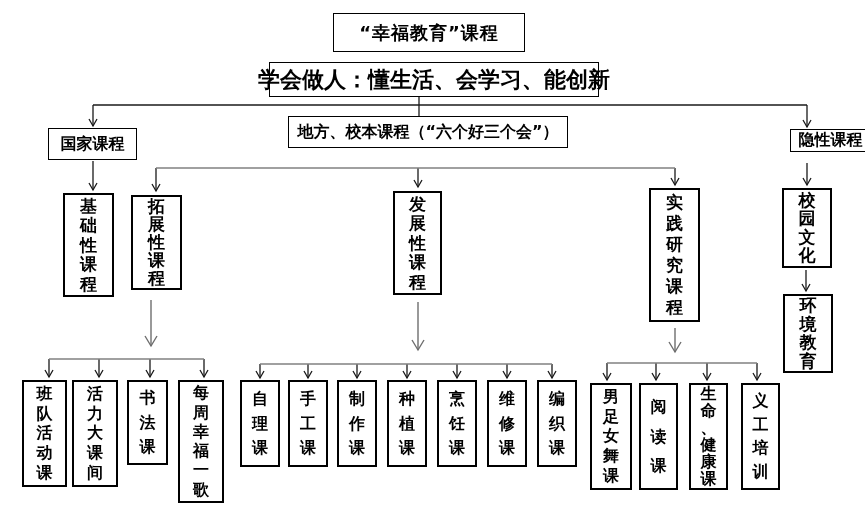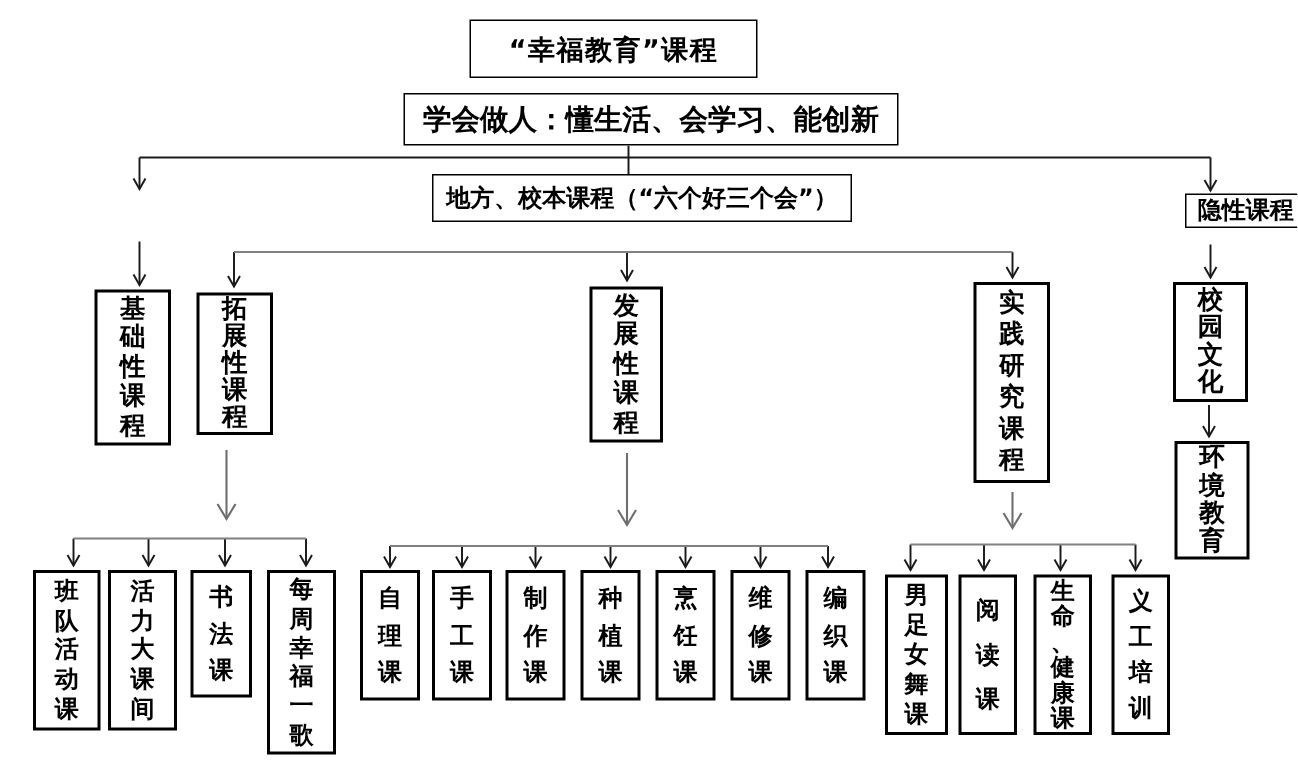--- a/index.html
+++ b/index.html
@@ -12,21 +12,21 @@
     font-weight:bold;white-space:nowrap;z-index:2;
   }
   .vbox{
     position:absolute;box-sizing:border-box;background:#ffffff;
     border:2px solid #000000;display:flex;flex-direction:column;
     align-items:center;justify-content:space-evenly;
     font-weight:bold;z-index:2;
   }
   .vbox span{display:block;line-height:1;}
   .fs18{font-size:18px;letter-spacing:1px;}
-  .fs17{font-size:19px;}
+  .fs17{font-size:22px;}
   .fs16{font-size:16px;}
   .vfs17{font-size:17px;}
   .vfs16{font-size:16px;}
   svg{display:block;}
 </style>
 </head>
 <body>
 
 <div class="stage">
 
@@ -98,24 +98,25 @@
     <g stroke="#6e6e6e" stroke-width="1.4" fill="none">
       <line x1="151" y1="300" x2="151" y2="346"></line>
         <polyline points="145,336 151,346 157,336"></polyline>
       <line x1="418" y1="302" x2="418" y2="350"></line>
         <polyline points="412,340 418,350 424,340"></polyline>
       <line x1="675" y1="328" x2="675" y2="352"></line>
         <polyline points="669,342 675,352 681,342"></polyline>
     </g>
   </svg>
 
-  <div class="hbox fs18" style="left:313px;top:13px;width:192px;height:39px;">“幸福教育”课程</div>
+  <div class="hbox fs18" style="left:333px;top:13px;width:192px;height:39px;">“幸福教育”课程</div>
 
   <div class="hbox fs17" style="left:269px;top:62px;width:330px;height:35px;">学会做人：懂生活、会学习、能创新</div>
 
+  <div class="hbox fs16" style="left:48px;top:128px;width:89px;height:32px;">国家课程</div>
   <div class="hbox fs16" style="left:288px;top:116px;width:280px;height:32px;">地方、校本课程（“六个好三个会”）</div>
   <div class="hbox fs16" style="left:767px;top:129px;width:81px;height:23px;margin-left:23px;">隐性课程</div>
 
   <div class="vbox vfs17" style="left:63px;top:193px;width:51px;height:104px;">
       <span>基</span>
       <span>础</span>
       <span>性</span>
       <span>课</span>
       <span>程</span>
     </div>

